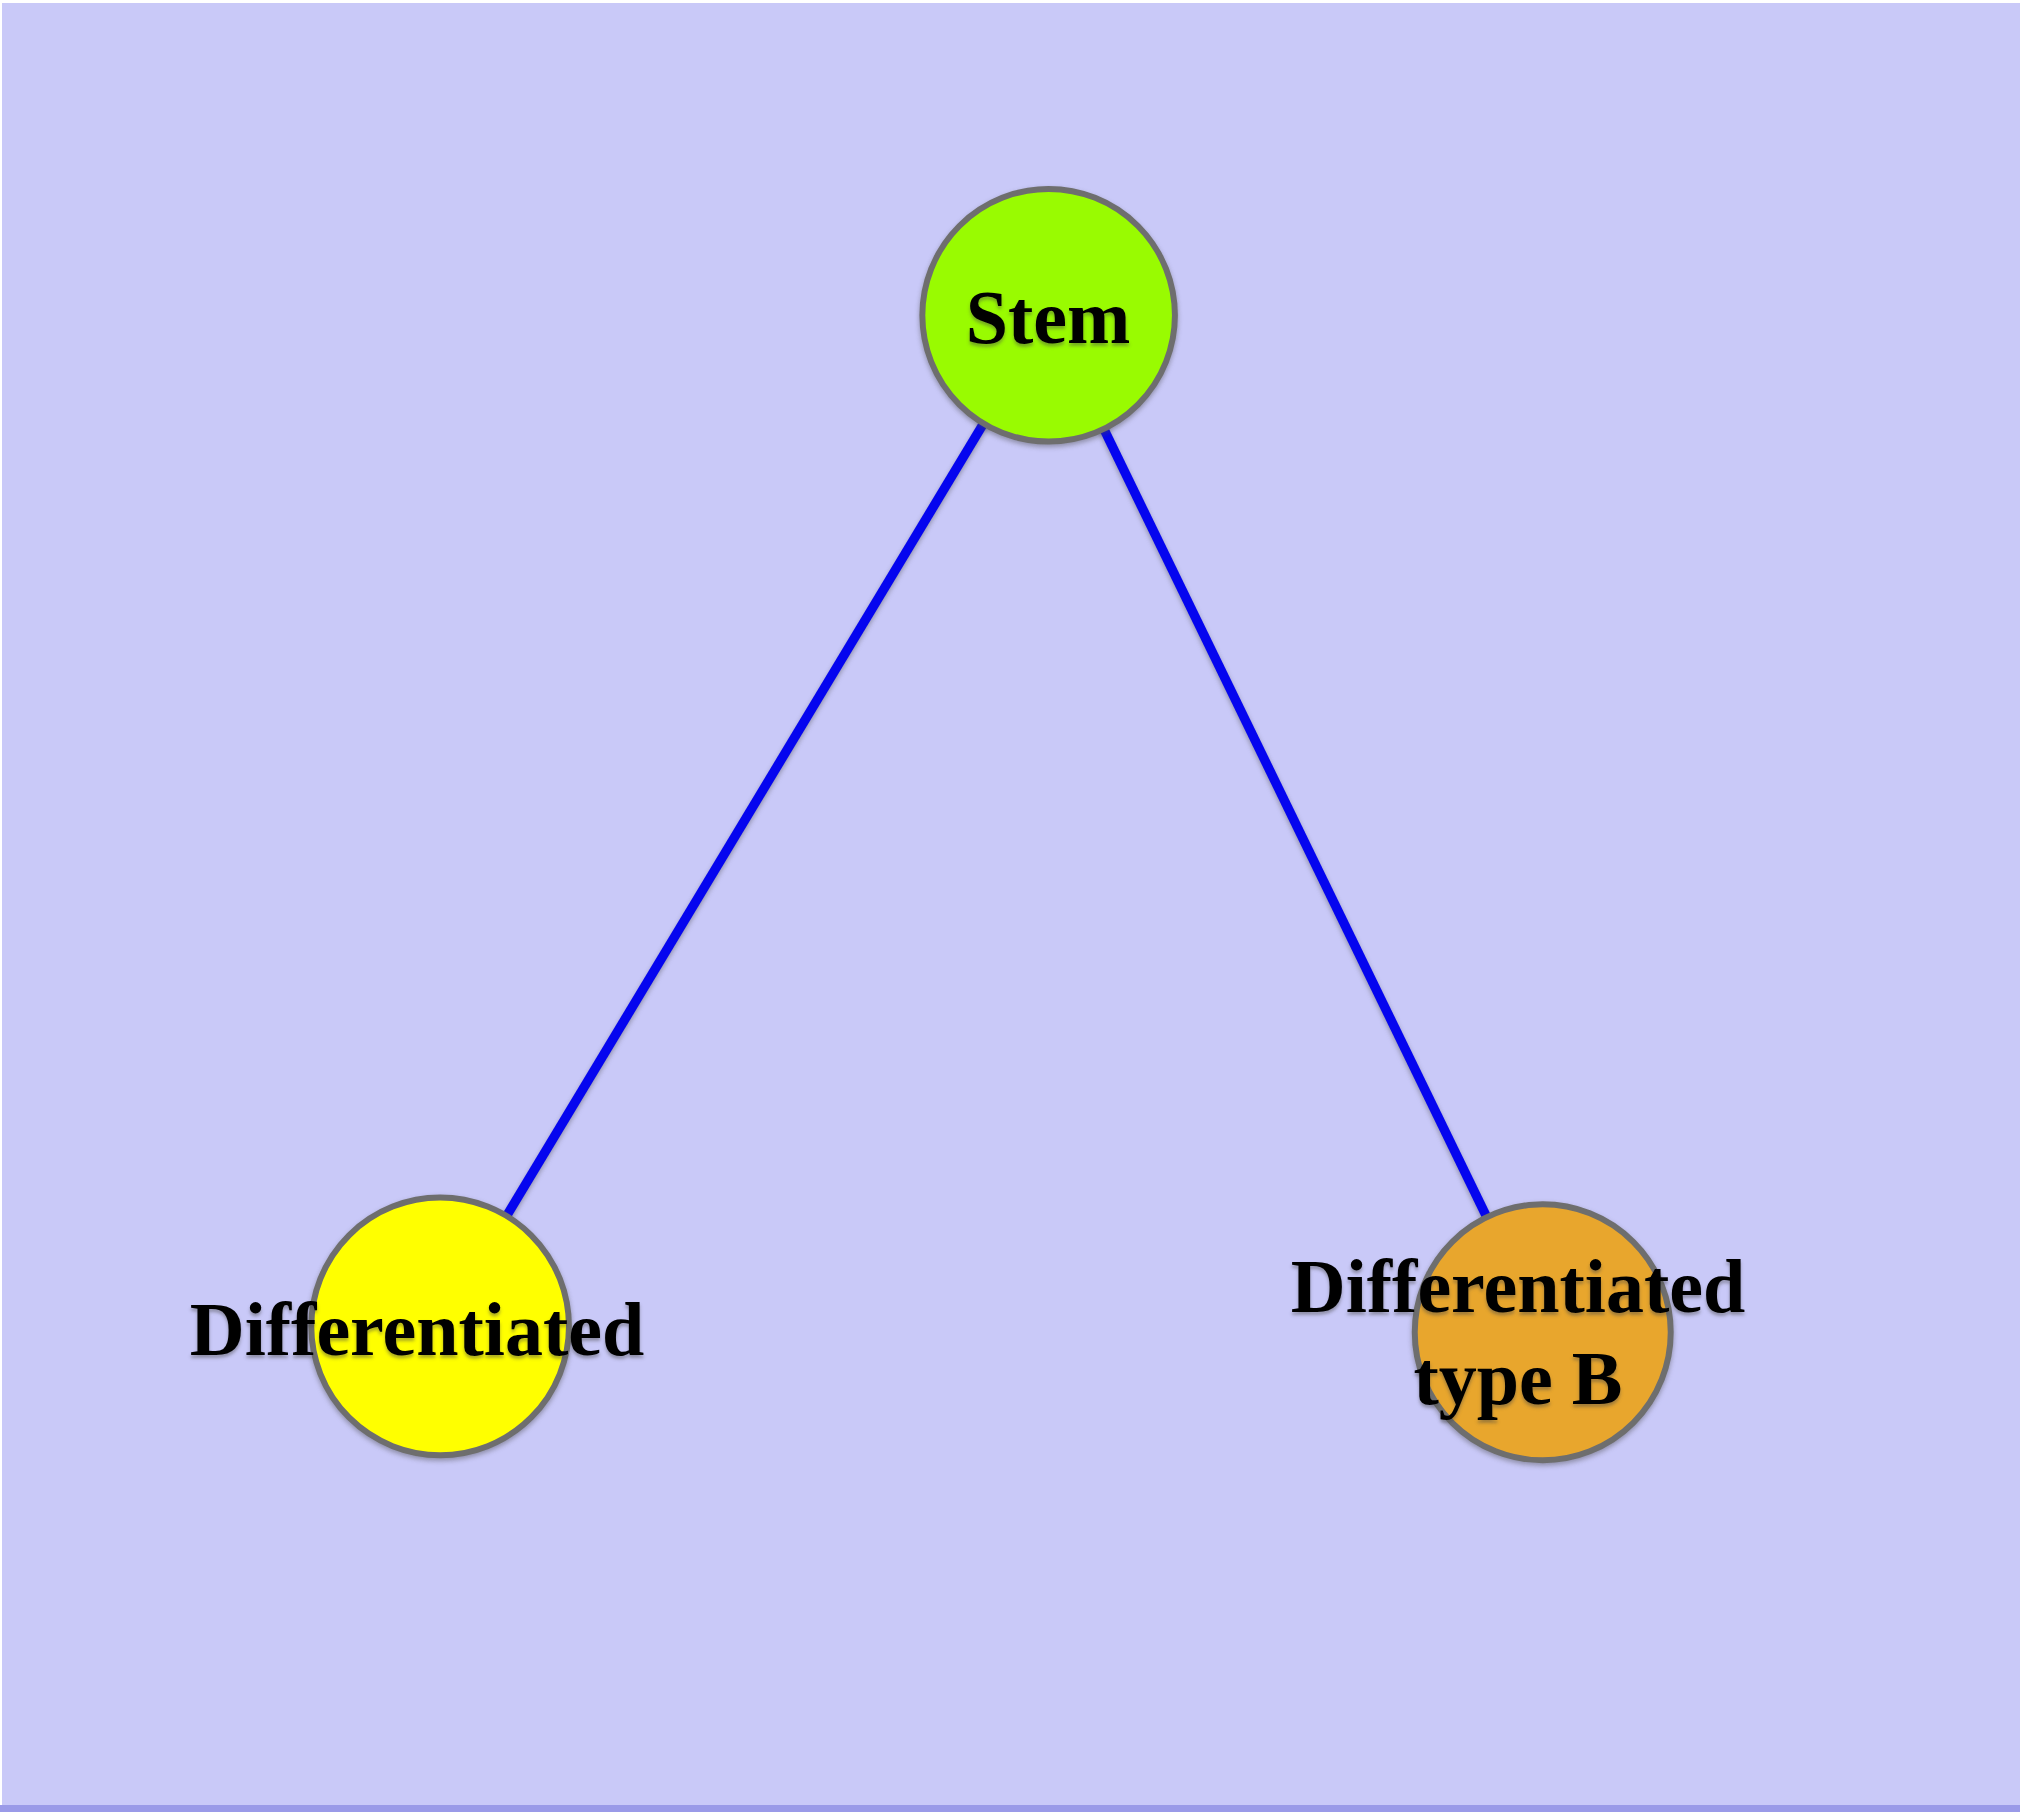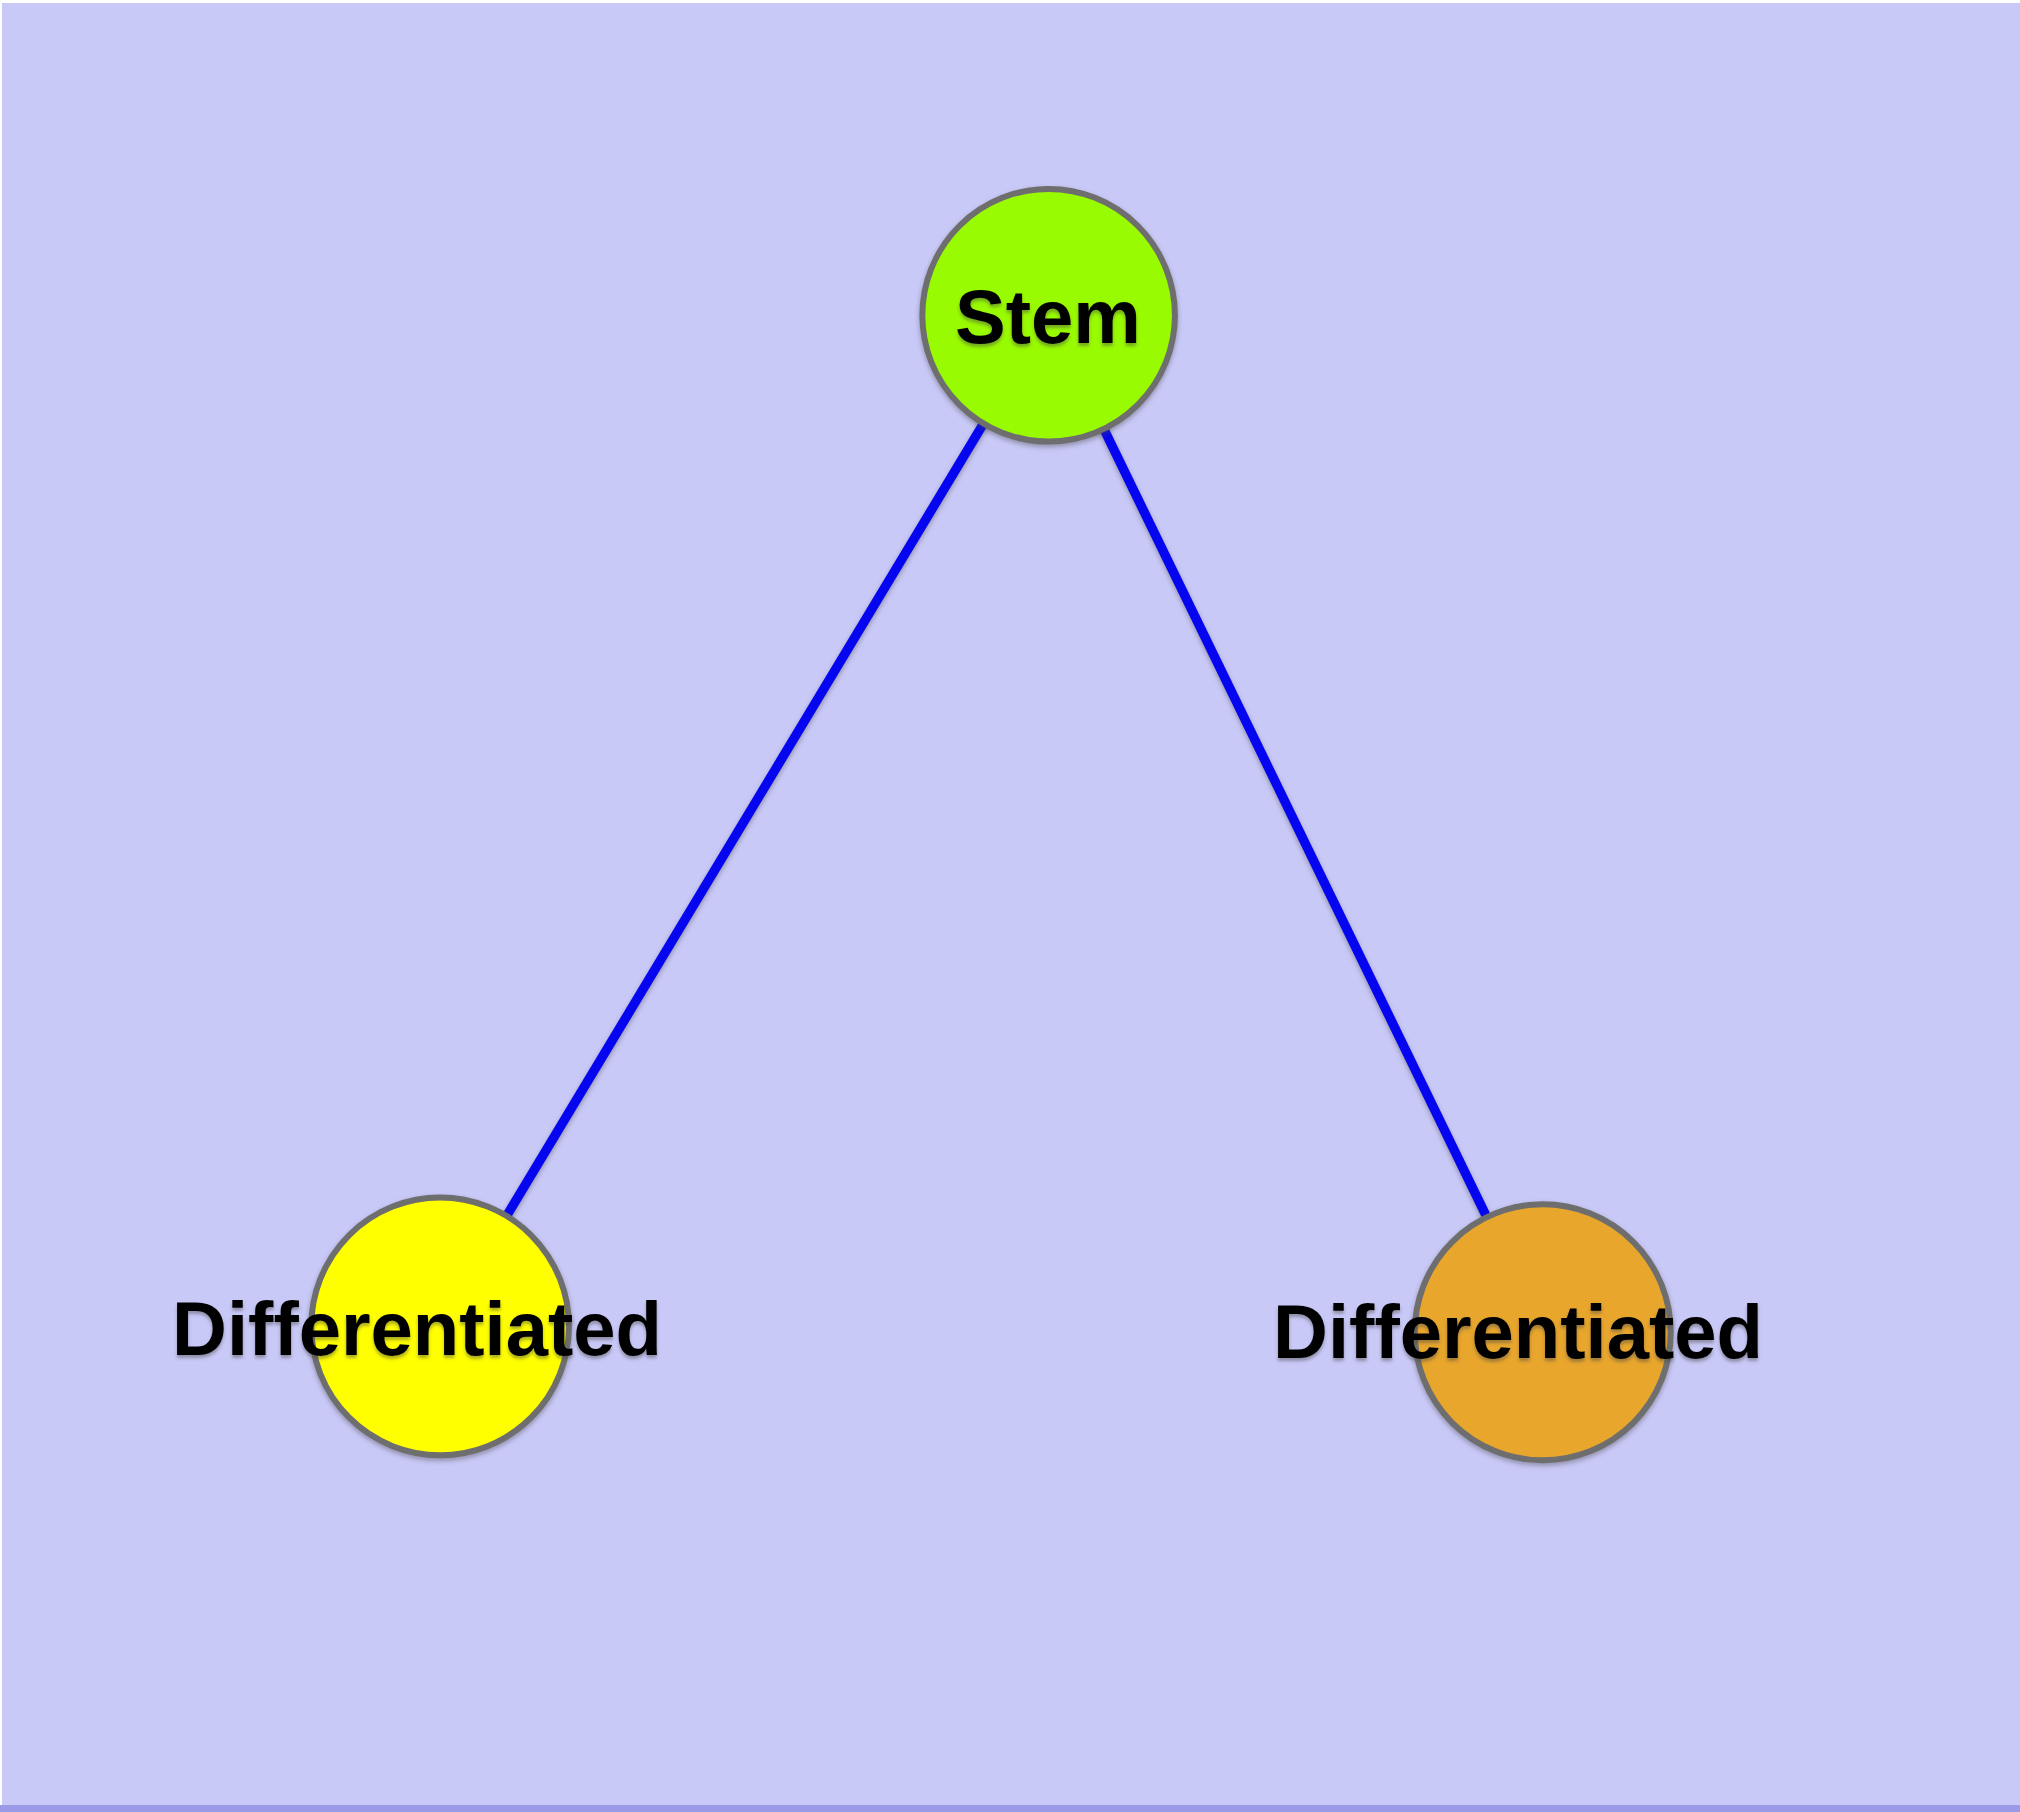--- a/index.html
+++ b/index.html
@@ -42,20 +42,21 @@
   .node-label {
     position: absolute;
     transform: translate(-50%, -50%);
     text-align: center;
     white-space: nowrap;
     font-size: 76px;
     line-height: 92px;
     font-weight: bold;
     color: #000000;
     text-shadow: 0 2.5px 3.4px rgba(70,70,70,0.45);
+    font-family: Liberation Serif, serif;
   }
 </style>
 </head>
 <body>
 
 <div class="diagram-bg" style="background: rgb(201, 201, 248);"></div>
 <div class="bottom-strip" style="background: rgb(154, 154, 232);"></div>
 
 <svg id="diagram-svg" width="2021" height="1812" viewBox="0 0 2384 2138">
   <g id="edges-layer">
@@ -72,14 +73,15 @@
 <div class="node-label" style="left: 1048px; top: 317px; color: rgb(0, 0, 0);">
   <div>Stem</div>
 </div>
 
 <div class="node-label" style="left: 417px; top: 1329px; color: rgb(0, 0, 0);">
   <div>Differentiated</div>
 </div>
 
 <div class="node-label" style="left: 1518px; top: 1332px; color: rgb(0, 0, 0);">
   <div>Differentiated</div>
+  <div>type B</div>
 </div>
 
 
 </body></html>

